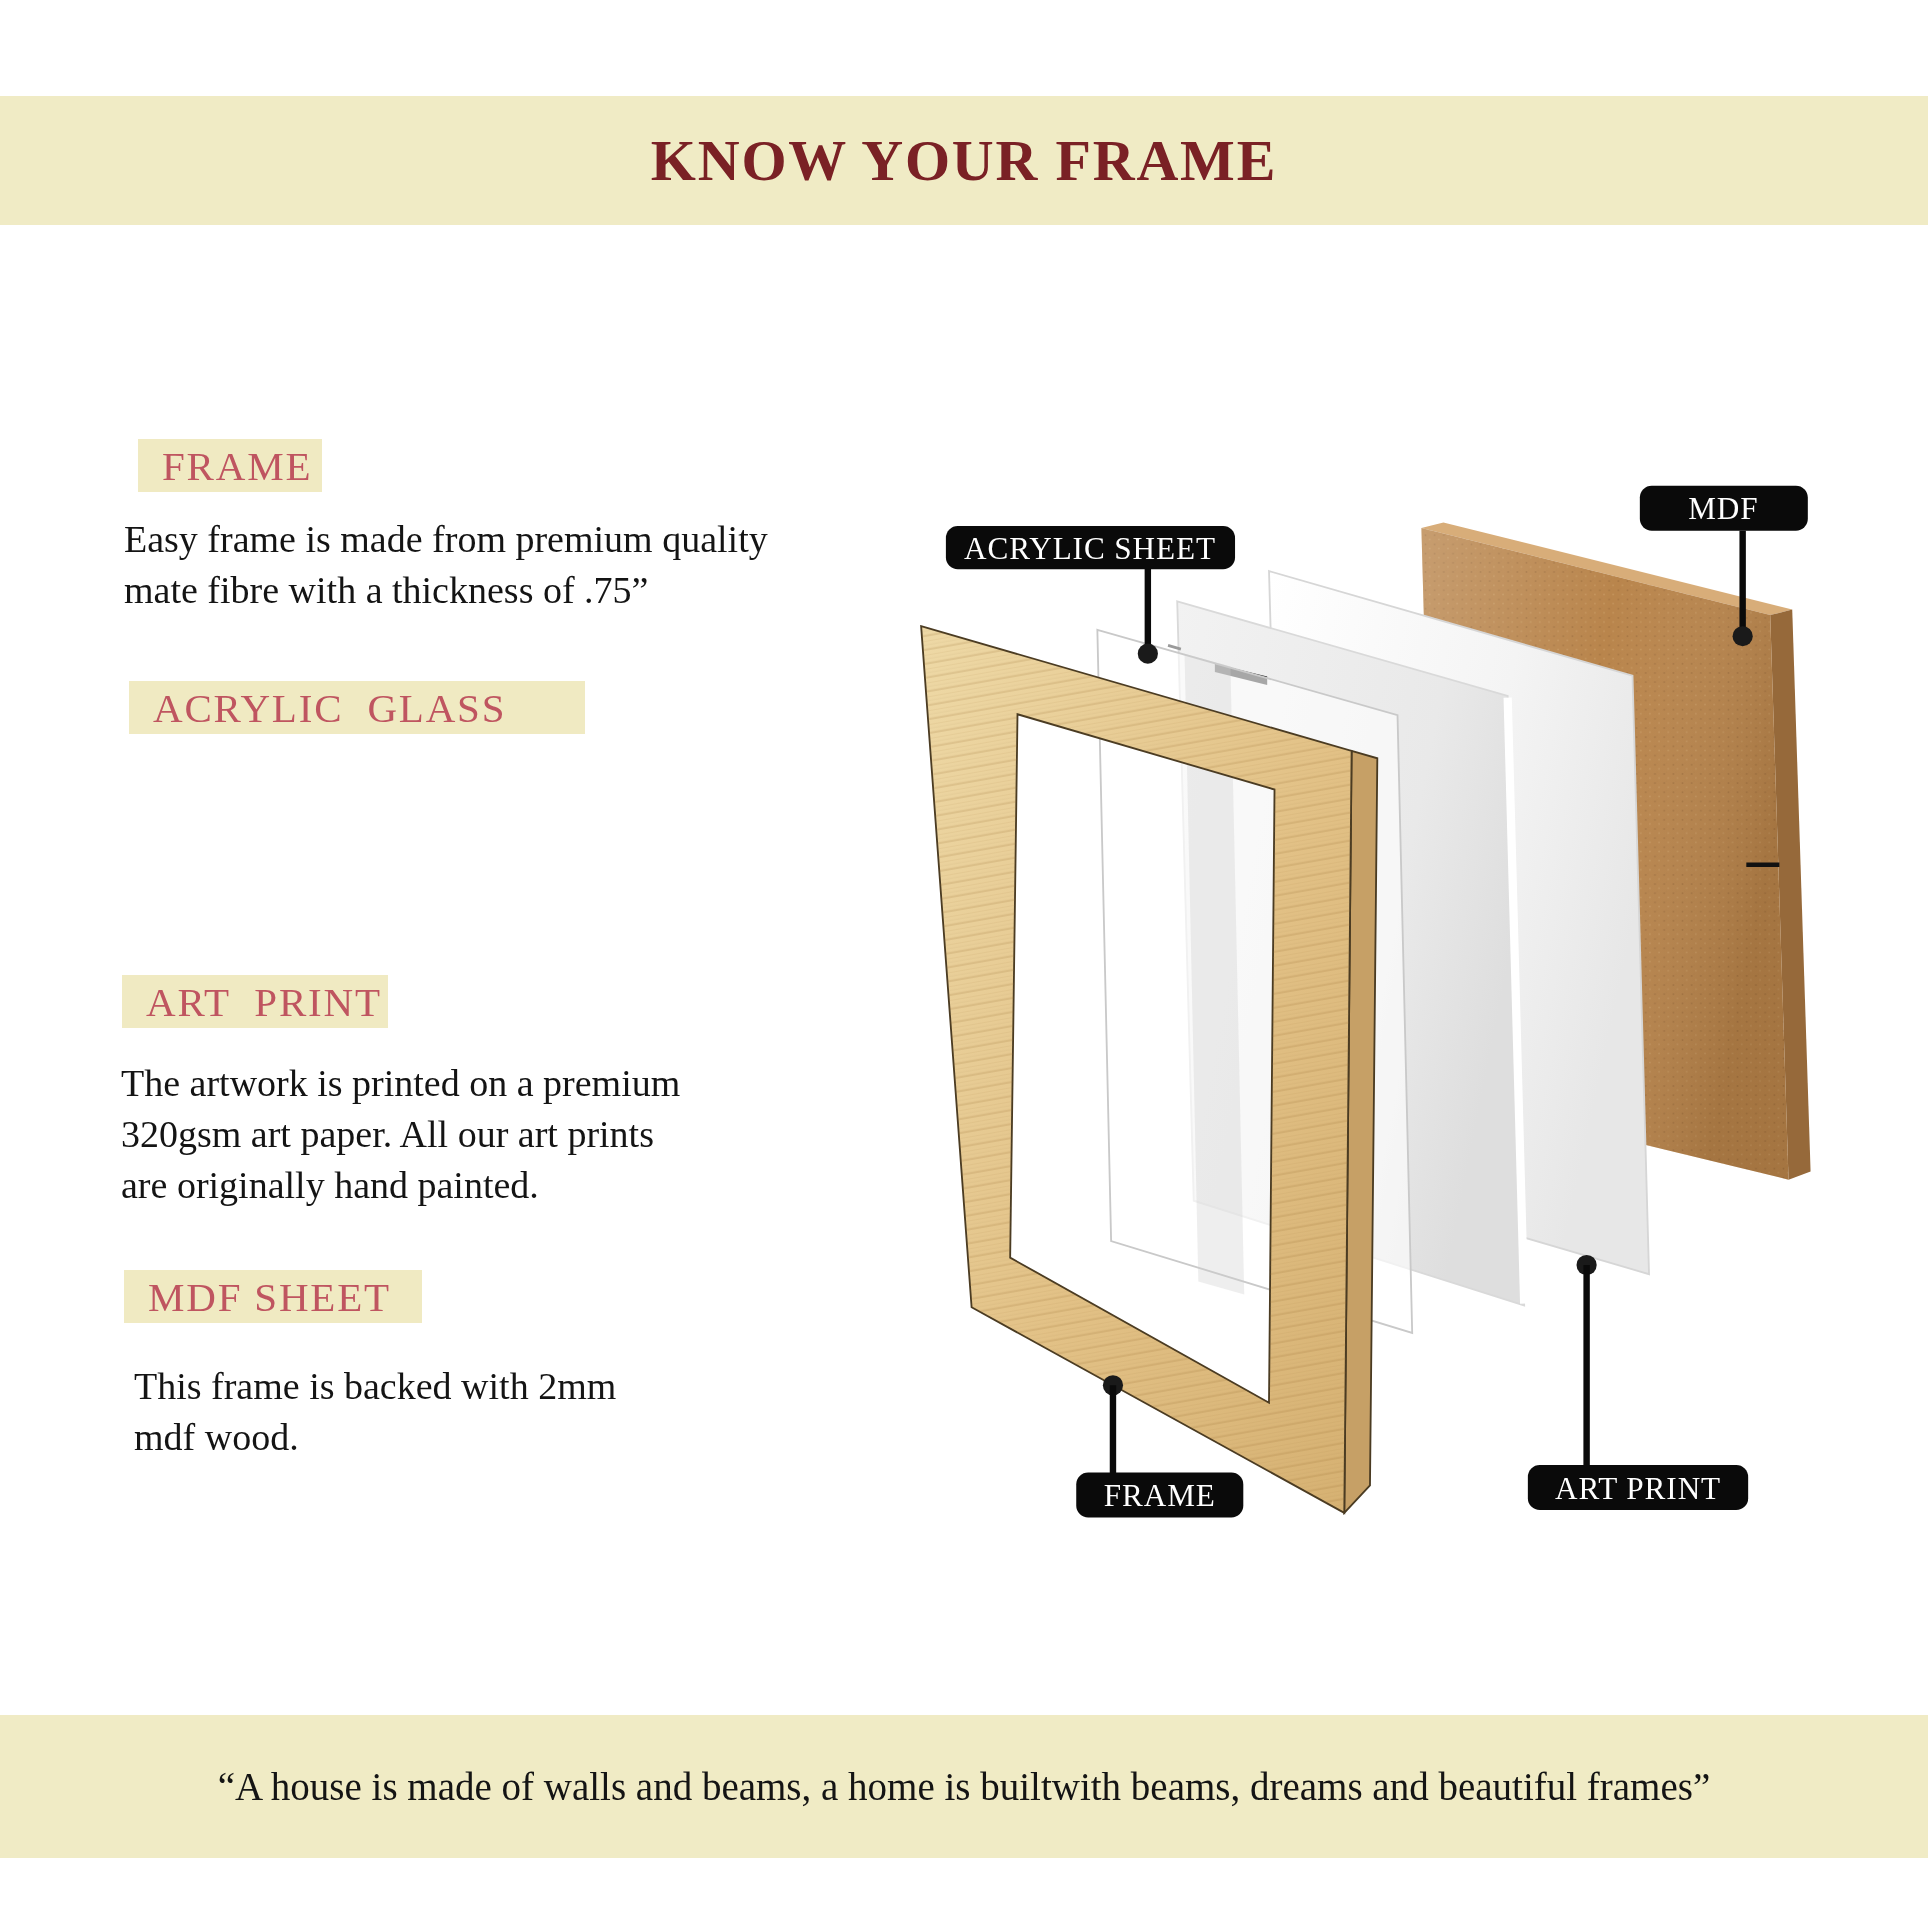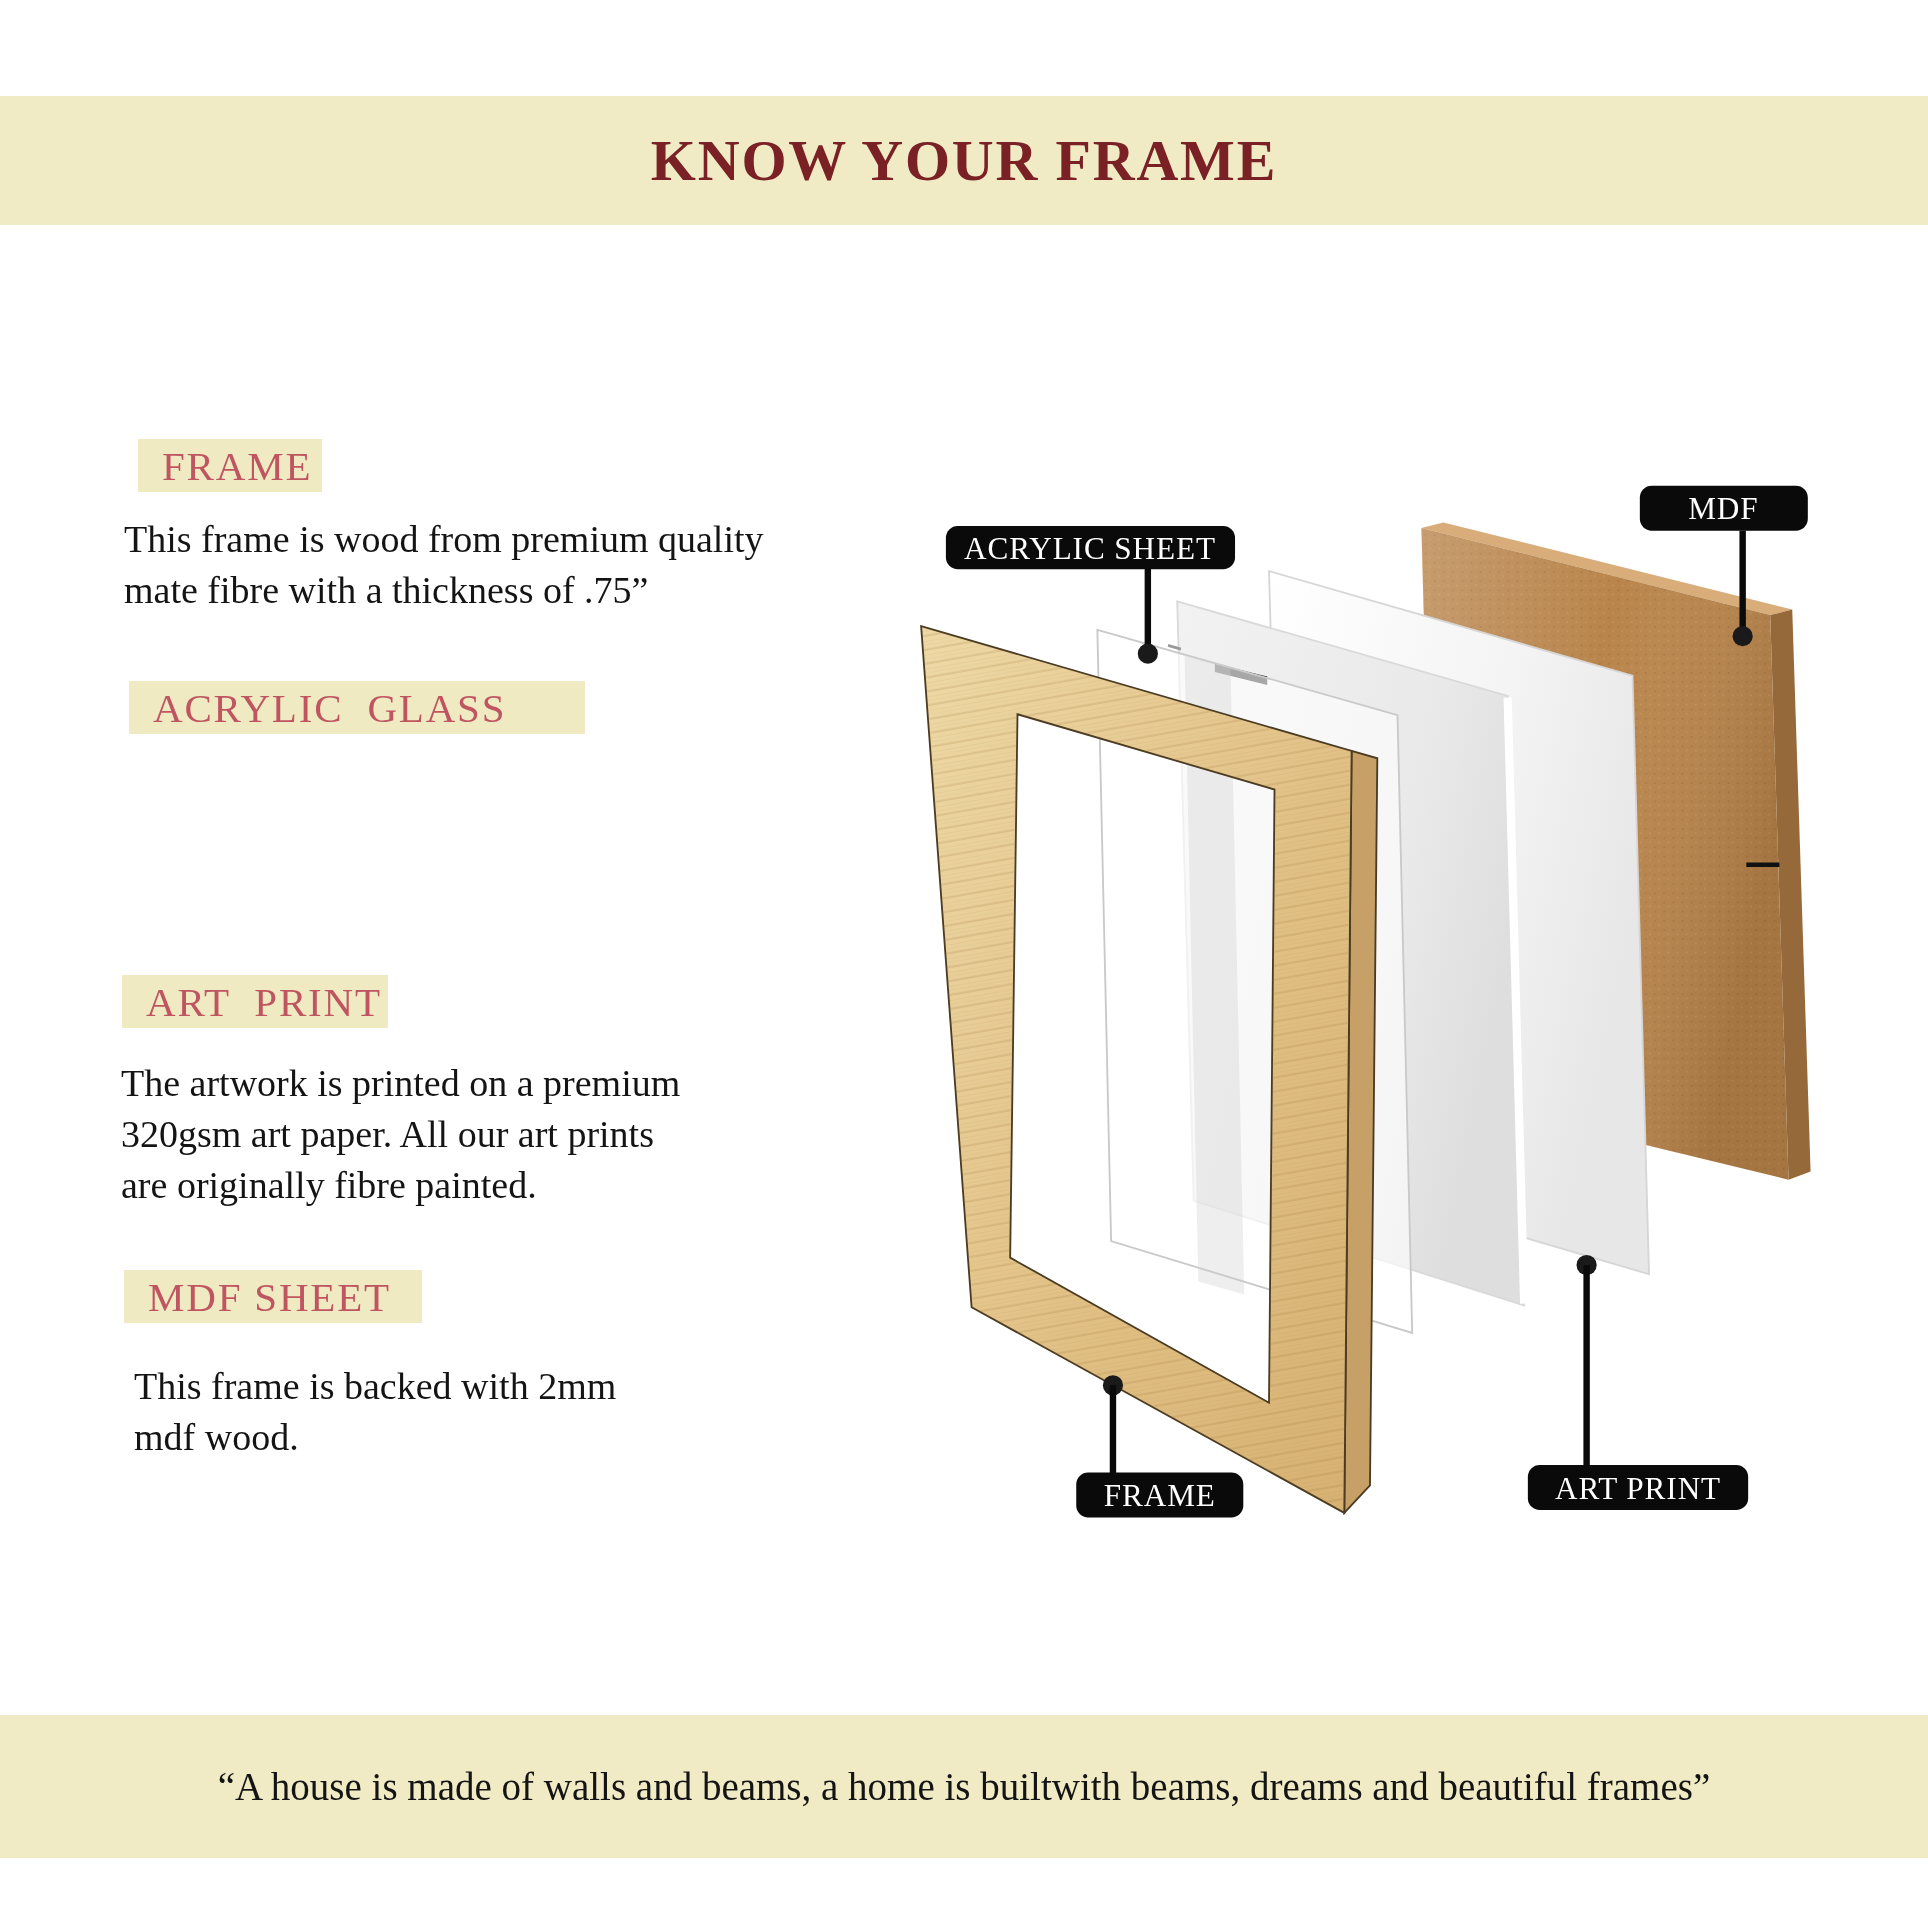--- a/index.html
+++ b/index.html
@@ -53,33 +53,33 @@
 
 <div class="page">
 
   <div class="band band-top">
     <h1 class="page-title">KNOW YOUR FRAME</h1>
   </div>
 
   <div class="sec sec-head sec1-head">
     <span>FRAME</span>
   </div>
-  <p class="sec sec-body sec1-body">This frame is wood from premium quality
+  <p class="sec sec-body sec1-body">Easy frame is made from premium quality
 mate fibre with a thickness of .75”</p>
 
   <div class="sec sec-head sec2-head">
     <span>ACRYLIC  GLASS</span>
   </div>
 
   <div class="sec sec-head sec3-head">
     <span>ART  PRINT</span>
   </div>
   <p class="sec sec-body sec3-body">The artwork is printed on a premium
 320gsm art paper. All our art prints
-are originally fibre painted.</p>
+are originally hand painted.</p>
 
   <div class="sec sec-head sec4-head">
     <span>MDF SHEET</span>
   </div>
   <p class="sec sec-body sec4-body">This frame is backed with 2mm
 mdf wood.</p>
 
   <svg class="diagram" viewBox="980 500 1060 1220">
     <defs>
       <linearGradient id="woodGrad" x1="0" y1="0" x2="1" y2="1">

